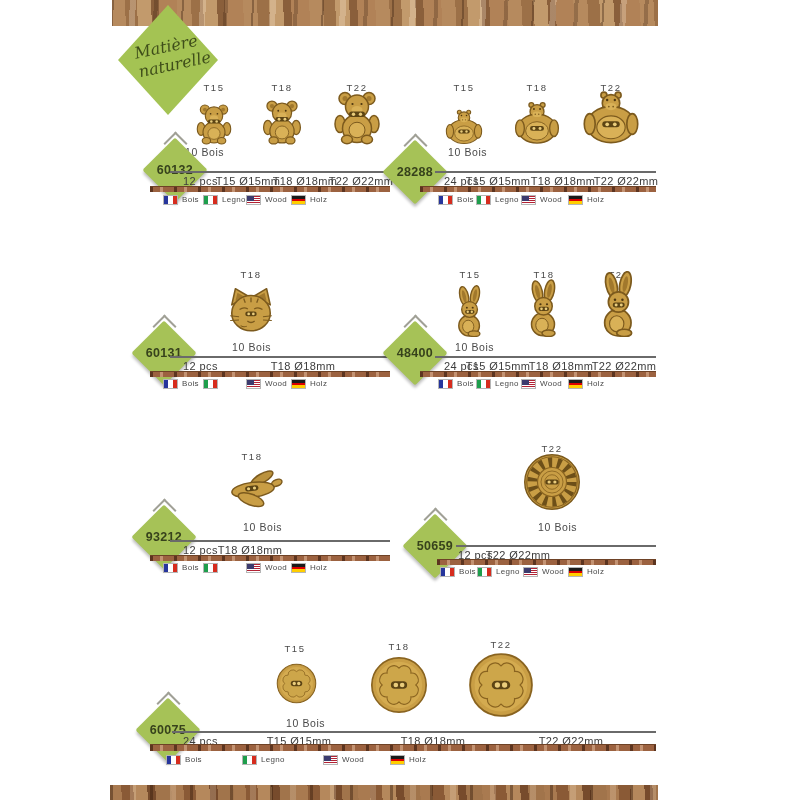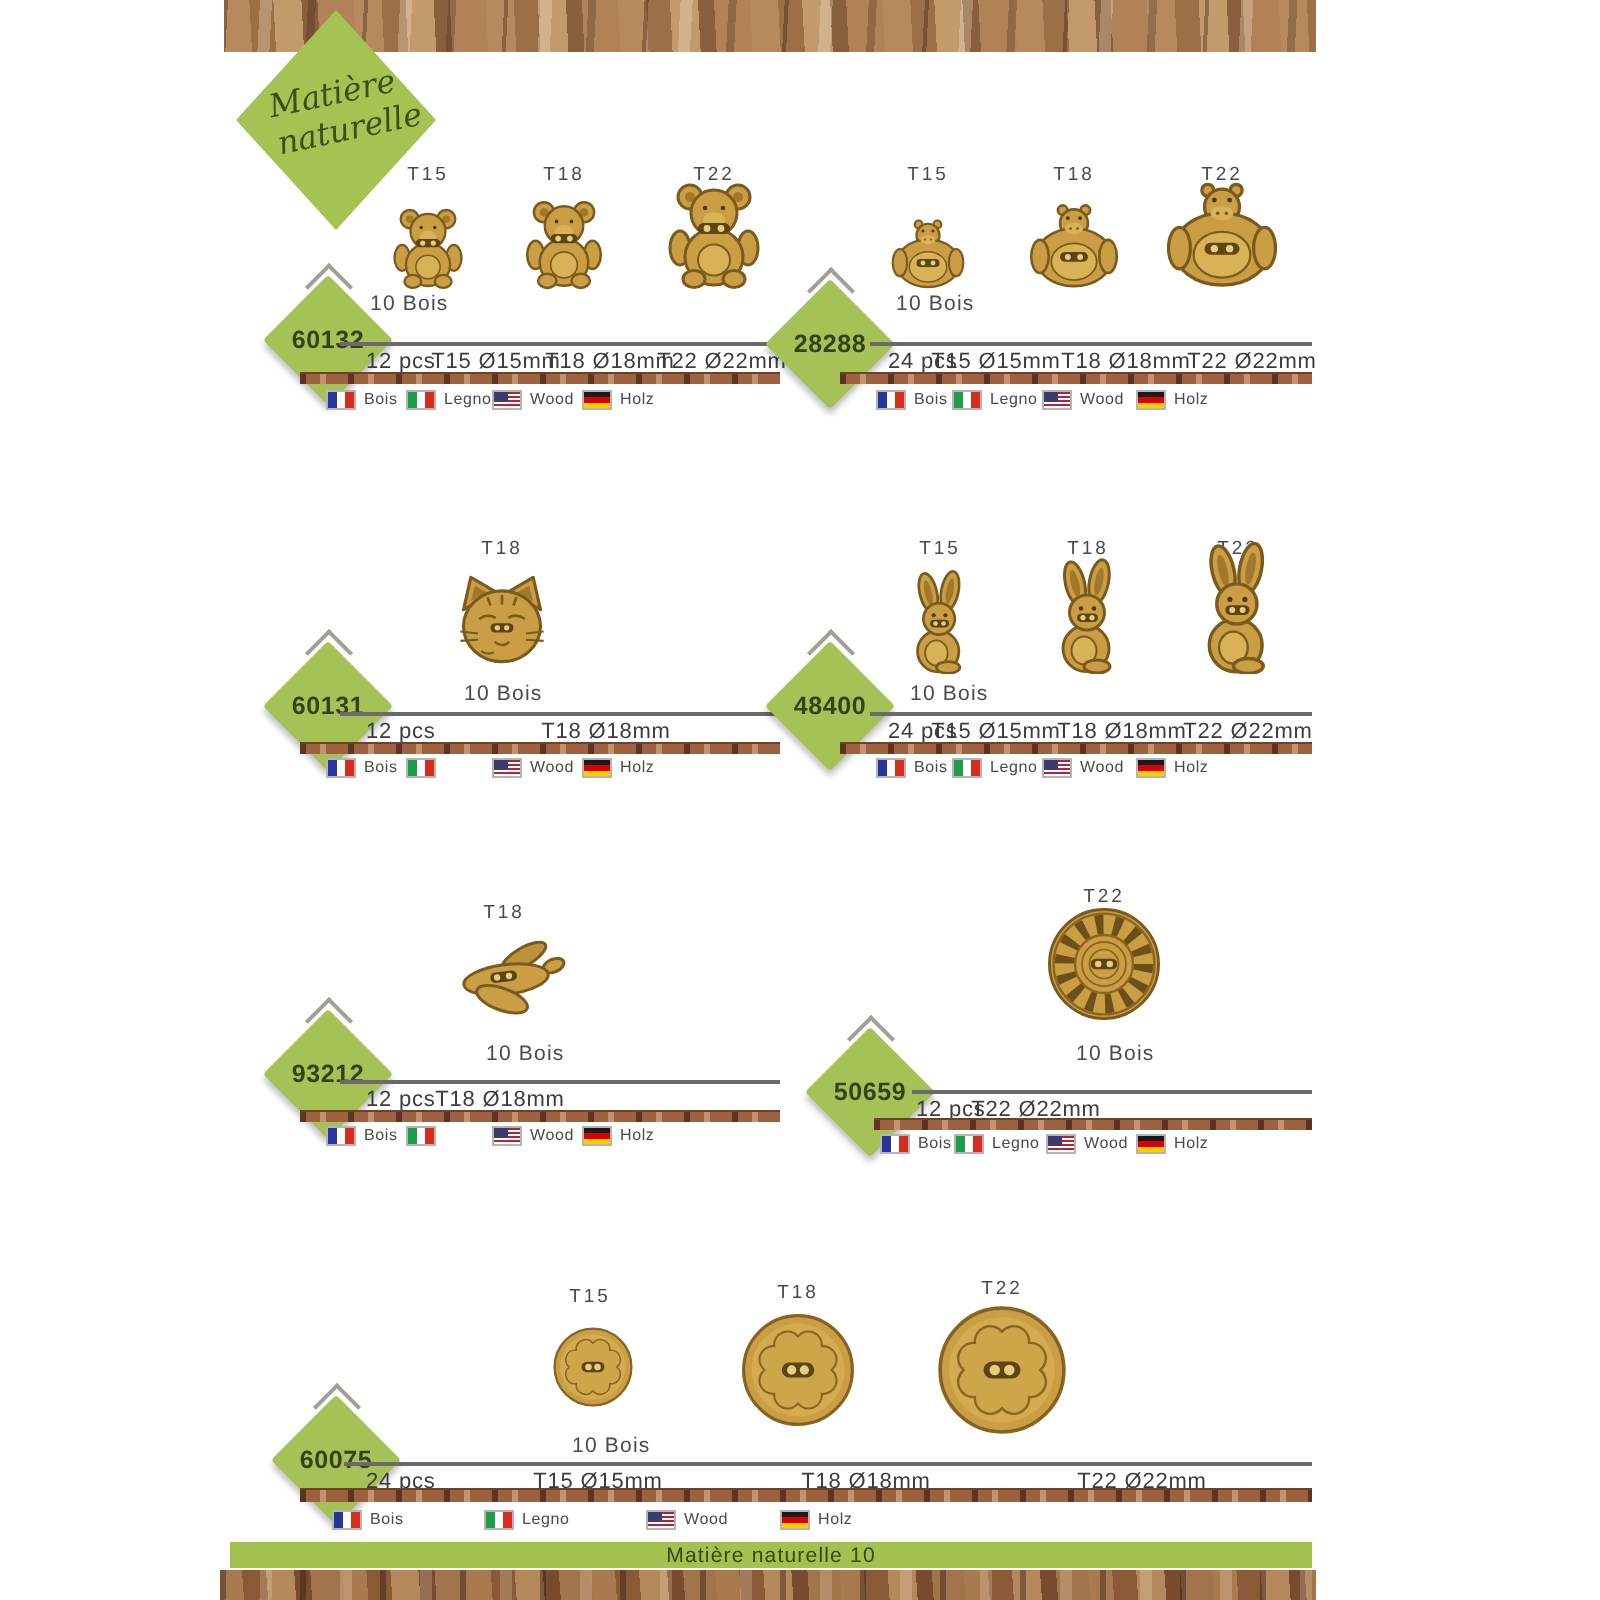--- a/index.html
+++ b/index.html
@@ -193,21 +193,21 @@
   <svg class="btn" style="left:195px;top:103px;width:38px;height:42px">
       <use href="#sym-bear"></use>
     </svg>
   <svg class="btn" style="left:261px;top:99px;width:42px;height:46px">
       <use href="#sym-bear"></use>
     </svg>
   <svg class="btn" style="left:332px;top:90px;width:50px;height:55px">
       <use href="#sym-bear"></use>
     </svg>
   <span class="qty" style="left:185px;top:146px">10 Bois</span>
-  <div class="dia" style="left:141px;top:147px">
+  <div class="dia" style="left:152px;top:147px">
     <span class="chev"></span>
     <b class="dsq"></b>
     <span class="dcode">60132</span>
   </div>
   <div class="rule" style="left:170px;top:171px;width:220px"></div>
   <span class="spec" style="left:183px;top:175px">12 pcs</span>
   <span class="spec specc" style="left:201px;top:175px">T15 Ø15mm</span>
   <span class="spec specc" style="left:258px;top:175px">T18 Ø18mm</span>
   <span class="spec specc" style="left:314px;top:175px">T22 Ø22mm</span>
   <div class="abs wstrip" style="left:150px;top:186px;width:240px"></div>
@@ -437,18 +437,15 @@
     </span>
   <span class="flagitem" style="left:323px;top:755px">
       <i class="flag us"></i>
       <em class="flabel">Wood</em>
     </span>
   <span class="flagitem" style="left:390px;top:755px">
       <i class="flag de"></i>
       <em class="flabel">Holz</em>
     </span>
 
-  <div class="fbar" style="left:115px;top:771px;width:541px;height:13px">
-    <span>Matière naturelle 10</span>
-  </div>
   <div class="abs woodB" style="left:110px;top:785px;width:548px;height:15px"></div>
 
 </div>
 
 </body></html>

